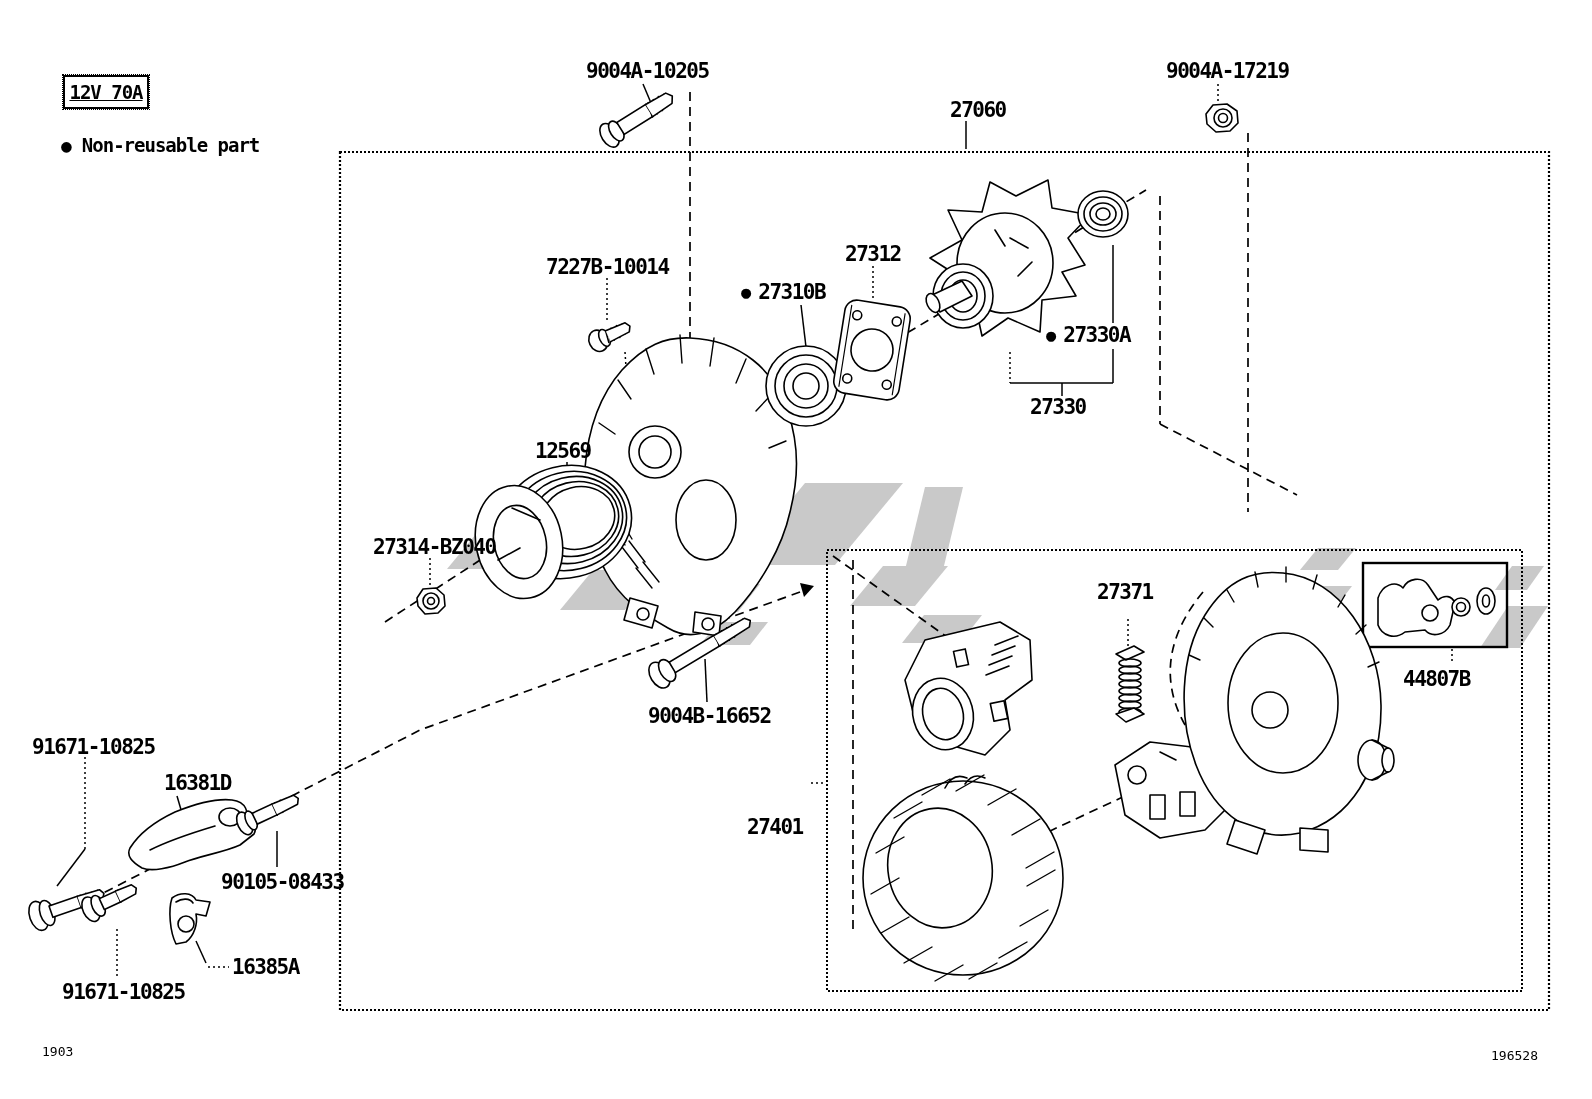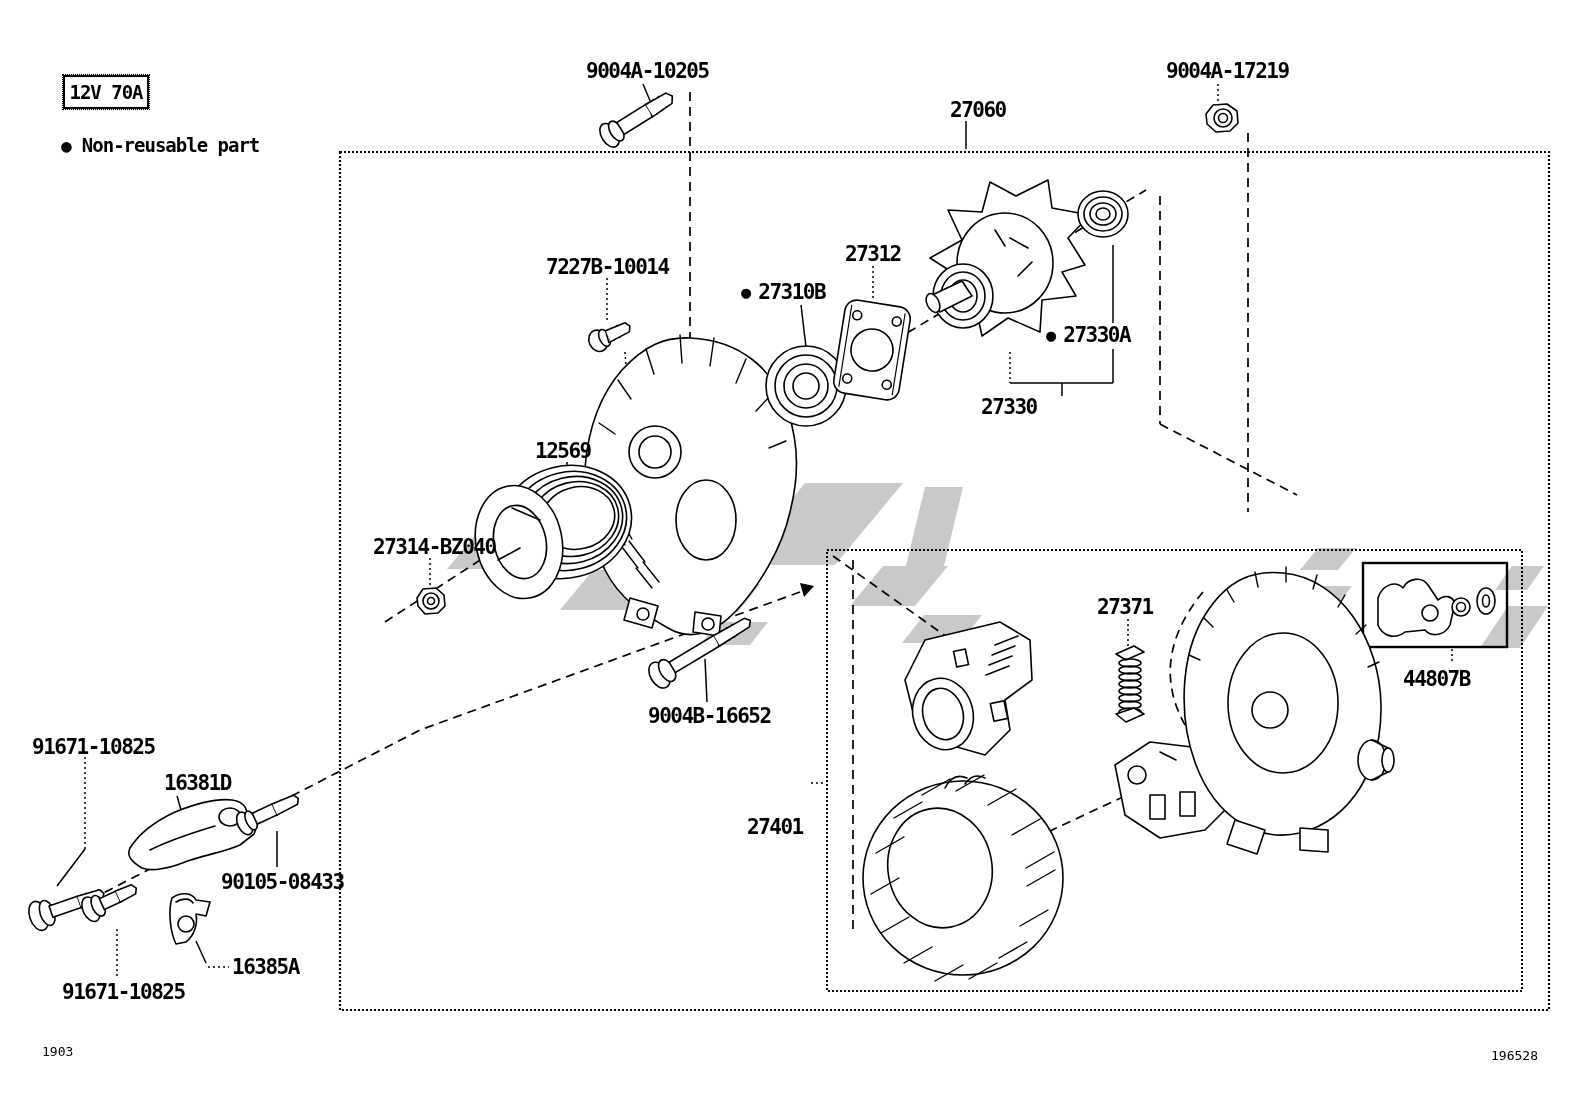--- a/index.html
+++ b/index.html
@@ -5,21 +5,21 @@
   html,body{margin:0;padding:0;background:#ffffff;}
   #stage{position:relative;width:1592px;height:1099px;background:#fff;overflow:hidden;
          font-family:"DejaVu Sans Mono","Liberation Mono",monospace;color:#000;}
   svg{position:absolute;left:0;top:0;}
   .part-label{position:absolute;font-size:21px;font-weight:700;letter-spacing:-1.5px;
               white-space:nowrap;line-height:22px;}
   .bulleted{display:flex;align-items:center;gap:7px;}
   .bullet{font-size:17px;letter-spacing:0;}
   .spec-box{position:absolute;left:63px;top:75px;width:82px;height:30px;border:2px solid #000;
             outline:1px dotted #000;display:flex;align-items:center;justify-content:center;
-            font-size:19px;font-weight:700;letter-spacing:-1px;}
+            font-size:19px;font-weight:700;letter-spacing:-1px;text-decoration:underline;}
   .legend{position:absolute;left:61px;top:134px;display:flex;align-items:center;gap:10px;
           font-size:19px;font-weight:700;letter-spacing:-1px;}
   .legend .bullet{font-size:18px;}
   .footer-num{position:absolute;font-size:13px;font-weight:400;letter-spacing:0;}
 </style>
 </head>
 <body>
 
 <div id="stage">
 
@@ -360,26 +360,26 @@
 <div class="part-label bulleted" style="left:741px;top:281px">
   <span class="bullet">●</span>
   <span>27310B</span>
 </div>
 
 <div class="part-label bulleted" style="left:1046px;top:324px">
   <span class="bullet">●</span>
   <span>27330A</span>
 </div>
 
-<div class="part-label" style="left:981px;top:396px">27330</div>
+<div class="part-label" style="left:1030px;top:396px">27330</div>
 <div class="part-label" style="left:535px;top:440px">12569</div>
 <div class="part-label" style="left:373px;top:536px">27314-BZ040</div>
 <div class="part-label" style="left:648px;top:705px">9004B-16652</div>
 <div class="part-label" style="left:747px;top:816px">27401</div>
-<div class="part-label" style="left:1097px;top:596px">27371</div>
+<div class="part-label" style="left:1097px;top:581px">27371</div>
 <div class="part-label" style="left:1403px;top:668px">44807B</div>
 <div class="part-label" style="left:32px;top:736px">91671-10825</div>
 <div class="part-label" style="left:164px;top:772px">16381D</div>
 <div class="part-label" style="left:221px;top:871px">90105-08433</div>
 <div class="part-label" style="left:232px;top:956px">16385A</div>
 <div class="part-label" style="left:62px;top:981px">91671-10825</div>
 
 <div class="footer-num" style="left:42px;top:1044px">1903</div>
 <div class="footer-num" style="left:1491px;top:1048px">196528</div>
 

